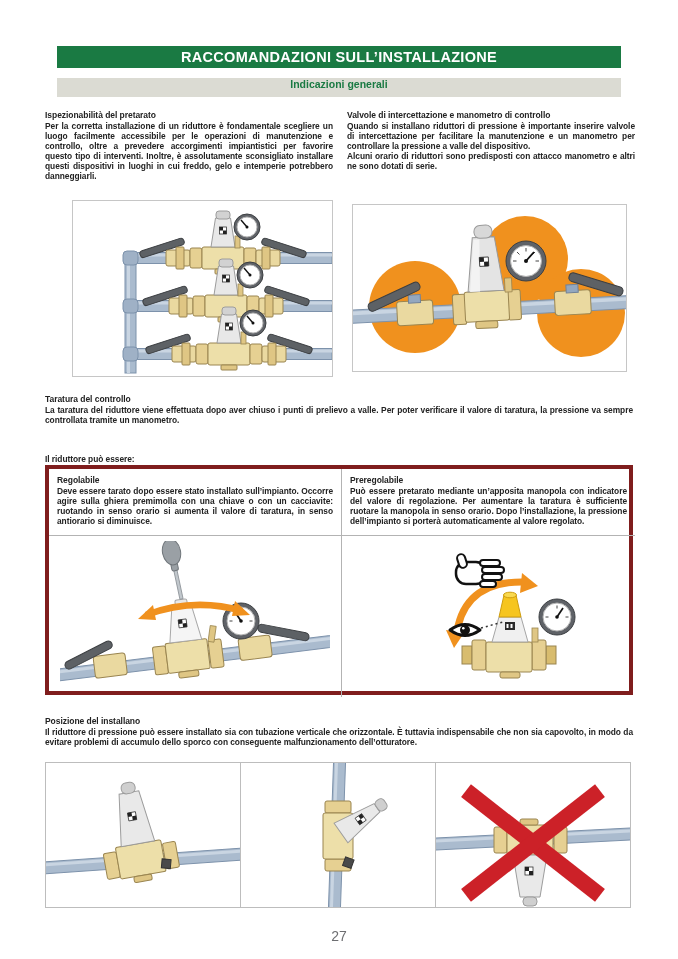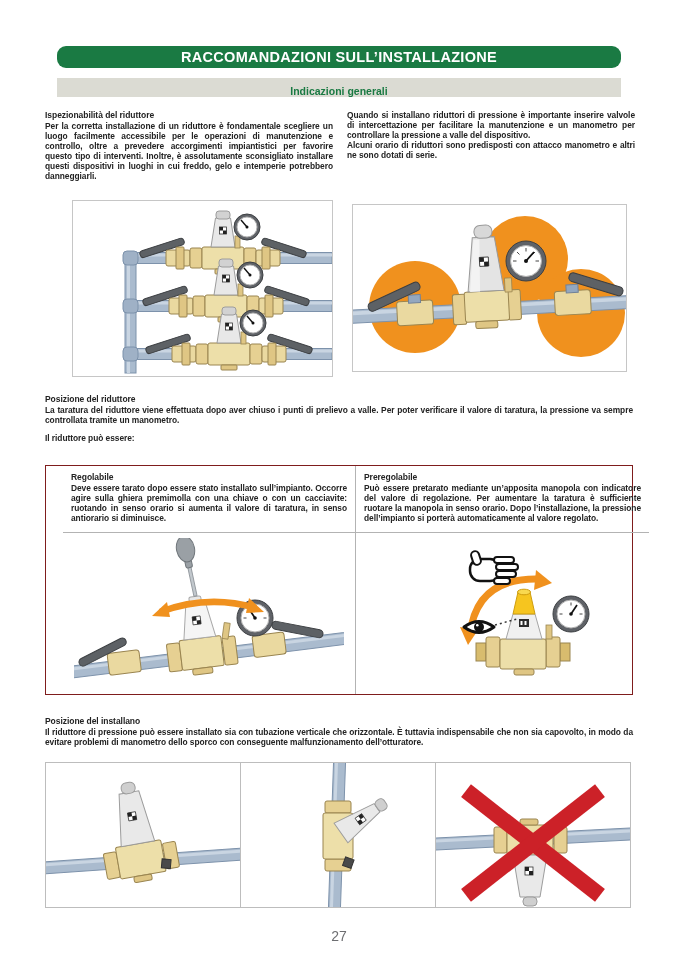--- a/index.html
+++ b/index.html
@@ -3,40 +3,39 @@
 <meta charset="utf-8">
 <style>
   html,body { margin:0; padding:0; background:#ffffff; }
   .page {
     position:relative; width:678px; height:959px; background:#ffffff;
     font-family:"Liberation Sans", sans-serif; color:#232323; overflow:hidden;
   }
   .hbar {
     position:absolute; left:57px; top:46px; width:564px; height:22px;
     background:#1a7a43; color:#ffffff; display:flex; align-items:center; justify-content:center;
-    font-weight:bold; font-size:14.5px; letter-spacing:.3px;border-radius:9px;
+    font-weight:bold; font-size:14.5px; letter-spacing:.3px;
   }
   .sbar {
     position:absolute; left:57px; top:78px; width:564px; height:19px;
-    background:#dbdbd3; color:#1a7a43; display:flex; align-items:flex-end; justify-content:center;
+    background:#dbdbd3; color:#1a7a43; display:flex; align-items:flex-start; justify-content:center;
     font-weight:bold; font-size:10.5px;
   }
   .txt { font-size:8.4px; line-height:10px; text-align:justify; letter-spacing:-0.05px; }
   .h { font-weight:bold; font-size:8.5px; line-height:10px; margin:0 0 1px 0; }
   p { margin:0;font-weight:bold; }
   .col { position:absolute; top:110px; width:288px; }
   .figbox { position:absolute; border:1px solid #c6c6c6; background:#ffffff; }
   .fullblock { position:absolute; left:45px; width:588px; }
-  .intro { margin-top:8px; }
+  .intro { margin-top:29px; }
   .tbl {
     position:absolute; left:45px; top:465px; width:588px; height:230px;
-    border:1px solid #7f1d1d; box-sizing:border-box;
+    border:4px solid #7f1d1d; box-sizing:border-box;
     display:grid; grid-template-columns:293px 293px; grid-template-rows:67px 161px;
     background:#ffffff;
-    padding-left:17px;
   }
   .cell { box-sizing:border-box; }
   .cb { border-bottom:1px solid #b3b3b3; }
   .cr { border-right:1px solid #b3b3b3; }
   .cellText { padding:6px 8px 0 8px; }
   .cellFig { display:flex; align-items:center; justify-content:center; }
   .strip {
     position:absolute; left:45px; top:762px; width:588px; height:146px; display:flex;
   }
   .panel {
@@ -56,25 +55,26 @@
 
   <div class="hbar">
     <span>RACCOMANDAZIONI SULL’INSTALLAZIONE</span>
   </div>
 
   <div class="sbar">
     <span>Indicazioni generali</span>
   </div>
 
   <div class="col txt" style="left:45px">
-    <div class="h">Ispezionabilità del riduttore</div>
+    <div class="h">Ispezionabilità del pretarato</div>
     <p>Per la corretta installazione di un riduttore è fondamentale scegliere un luogo facilmente accessibile per le operazioni di manutenzione e controllo, oltre a prevedere accorgimenti impiantistici per favorire questo tipo di interventi. Inoltre, è assolutamente sconsigliato installare questi dispositivi in luoghi in cui freddo, gelo e intemperie potrebbero danneggiarli.</p>
   </div>
 
   <div class="col txt" style="left:347px">
+    <div class="h">Valvole di intercettazione e manometro di controllo</div>
     <p>Quando si installano riduttori di pressione è importante inserire valvole di intercettazione per facilitare la manutenzione e un manometro per controllare la pressione a valle del dispositivo.</p>
     <p>Alcuni orario di riduttori sono predisposti con attacco manometro e altri ne sono dotati di serie.</p>
   </div>
 
   <div class="figbox" style="left:72px; top:200px; width:259px; height:175px;">
     <svg width="259" height="175" viewBox="0 0 259 175">
       <defs>
         <g id="asmA">
           <g transform="translate(-44,-13) rotate(-18)">
             <rect x="-40" y="-6" width="46" height="7" rx="3" fill="#5d6165" stroke="#3c3f42"></rect>
@@ -171,21 +171,21 @@
         <line x1="186" y1="56" x2="182.5" y2="56" stroke="#444444" stroke-width="1"></line>
         <line x1="164" y1="47" x2="166.5" y2="49.5" stroke="#444444" stroke-width="1"></line>
         <line x1="182" y1="47" x2="179.5" y2="49.5" stroke="#444444" stroke-width="1"></line>
         <line x1="173" y1="56" x2="181" y2="47" stroke="#111111" stroke-width="1.8"></line>
         <circle cx="173" cy="56" r="2" fill="#111111"></circle>
       </g>
     </svg>
   </div>
 
   <div class="fullblock txt" style="top:394px">
-    <div class="h">Posizione del riduttore</div>
+    <div class="h">Taratura del controllo</div>
     <p>La taratura del riduttore viene effettuata dopo aver chiuso i punti di prelievo a valle. Per poter verificare il valore di taratura, la pressione va sempre controllata tramite un manometro.</p>
     <p class="intro">Il riduttore può essere:</p>
   </div>
 
   <div class="tbl">
     <div class="cell cb cr cellText txt">
       <div class="h">Regolabile</div>
       <p>Deve essere tarato dopo essere stato installato sull’impianto. Occorre agire sulla ghiera premimolla con una chiave o con un cacciavite: ruotando in senso orario si aumenta il valore di taratura, in senso antiorario si diminuisce.</p>
     </div>
     <div class="cell cb cellText txt">
@@ -293,21 +293,21 @@
           <circle cx="91" cy="88" r="5" fill="#111111"></circle>
           <circle cx="89.3" cy="86.3" r="1.3" fill="#ffffff"></circle>
           <line x1="107" y1="86" x2="129" y2="80" stroke="#333333" stroke-width="1.5" stroke-dasharray="2 3"></line>
         </g>
       </svg>
     </div>
   </div>
 
   <div class="fullblock txt" style="top:716px">
     <div class="h">Posizione del installano</div>
-    <p>Il riduttore di pressione può essere installato sia con tubazione verticale che orizzontale. È tuttavia indispensabile che non sia capovolto, in modo da evitare problemi di manometro dello sporco con conseguente malfunzionamento dell’otturatore.</p>
+    <p>Il riduttore di pressione può essere installato sia con tubazione verticale che orizzontale. È tuttavia indispensabile che non sia capovolto, in modo da evitare problemi di accumulo dello sporco con conseguente malfunzionamento dell’otturatore.</p>
   </div>
 
   <div class="strip">
 
     <div class="panel">
       <svg width="194" height="144" viewBox="0 0 194 144">
         <g transform="rotate(-4 97 98)">
           <rect x="-8" y="92" width="210" height="12" fill="#aabbce" stroke="#7d92ab"></rect>
           <rect x="-8" y="93.5" width="210" height="3" fill="#c9d5e2"></rect>
         </g>

